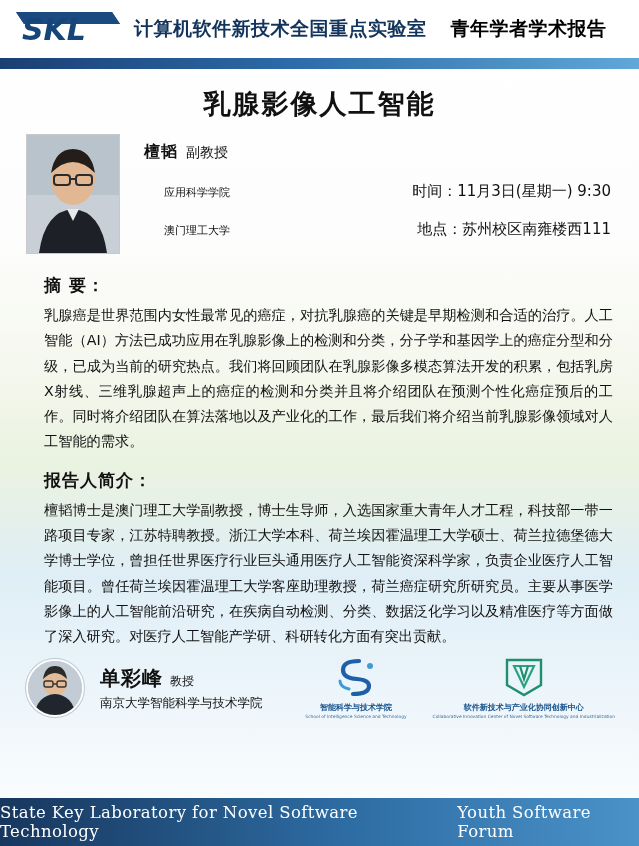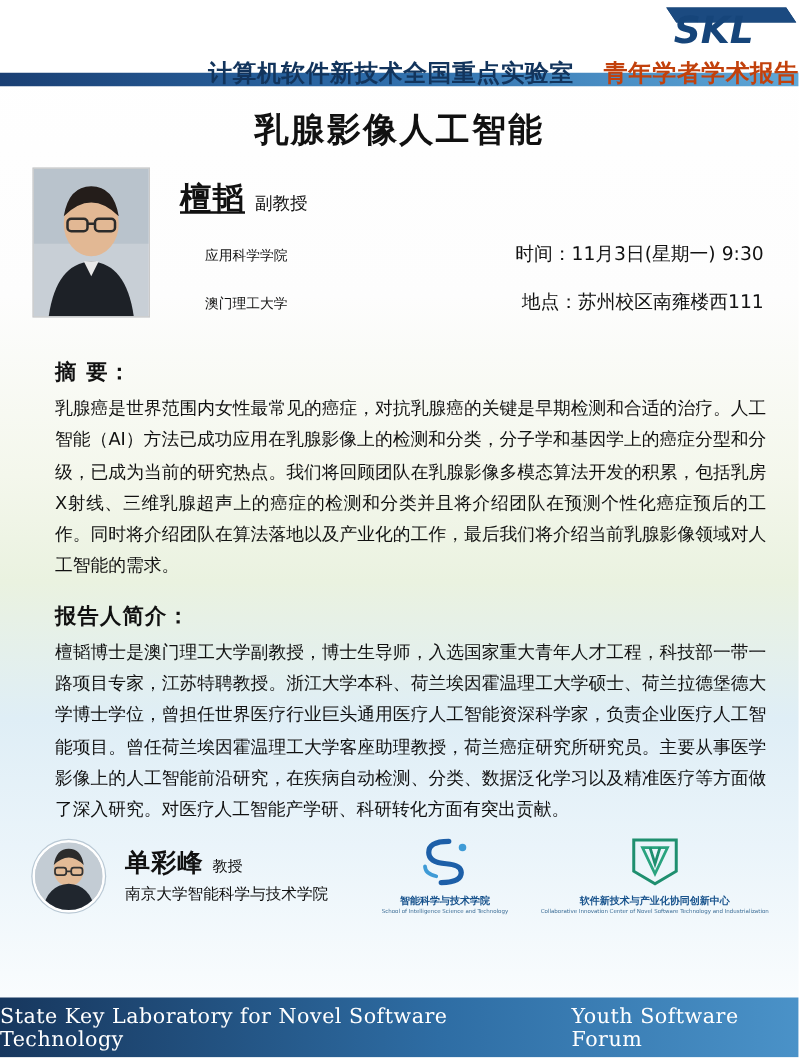--- a/index.html
+++ b/index.html
@@ -21,23 +21,22 @@
     box-sizing: border-box;
     overflow: hidden;
   }
 
   
   .header {
     position: relative;
     height: 58px;
     background: #ffffff;
     display: flex;
-    align-items: flex-end;
+    align-items: center;
     border-bottom: none;
-    flex-direction: column;
   }
   .logo-wrap {
     width: 108px;
     height: 46px;
     margin-left: 14px;
     position: relative;
     flex: none;
   }
   .logo-svg { display: block; }
   .header-titles {
@@ -50,21 +49,21 @@
     font-family: "DejaVu Sans", sans-serif;
     font-size: 19px;
     font-weight: bold;
     color: #12345c;
     letter-spacing: 0.5px;
   }
   .header-title-sub {
     font-family: "DejaVu Sans", sans-serif;
     font-size: 19px;
     font-weight: bold;
-    color: #c2410c;
+    color: #000000;
     letter-spacing: 0.5px;
   }
   .header-bar {
     height: 11px;
     background: linear-gradient(90deg, #1a3f73 0%, #2c6aa8 45%, #5fa8d8 100%);
   }
 
   
   .main-title {
     text-align: center;
@@ -97,25 +96,24 @@
     padding-top: 8px;
   }
   .speaker-row {
     display: flex;
     justify-content: space-between;
     align-items: baseline;
     margin-bottom: 19px;
   }
   .speaker-name {
     font-family: "DejaVu Sans", sans-serif;
-    font-size: 25px;
+    font-size: 16px;
     font-weight: bold;
     color: #111;
     letter-spacing: 1px;
-    text-decoration: underline;
   }
   .speaker-title {
     font-family: "DejaVu Sans", sans-serif;
     font-size: 14px;
     color: #111;
     margin-left: 8px;
     font-weight: normal;
   }
   .speaker-affil {
     font-family: "DejaVu Sans", sans-serif;

